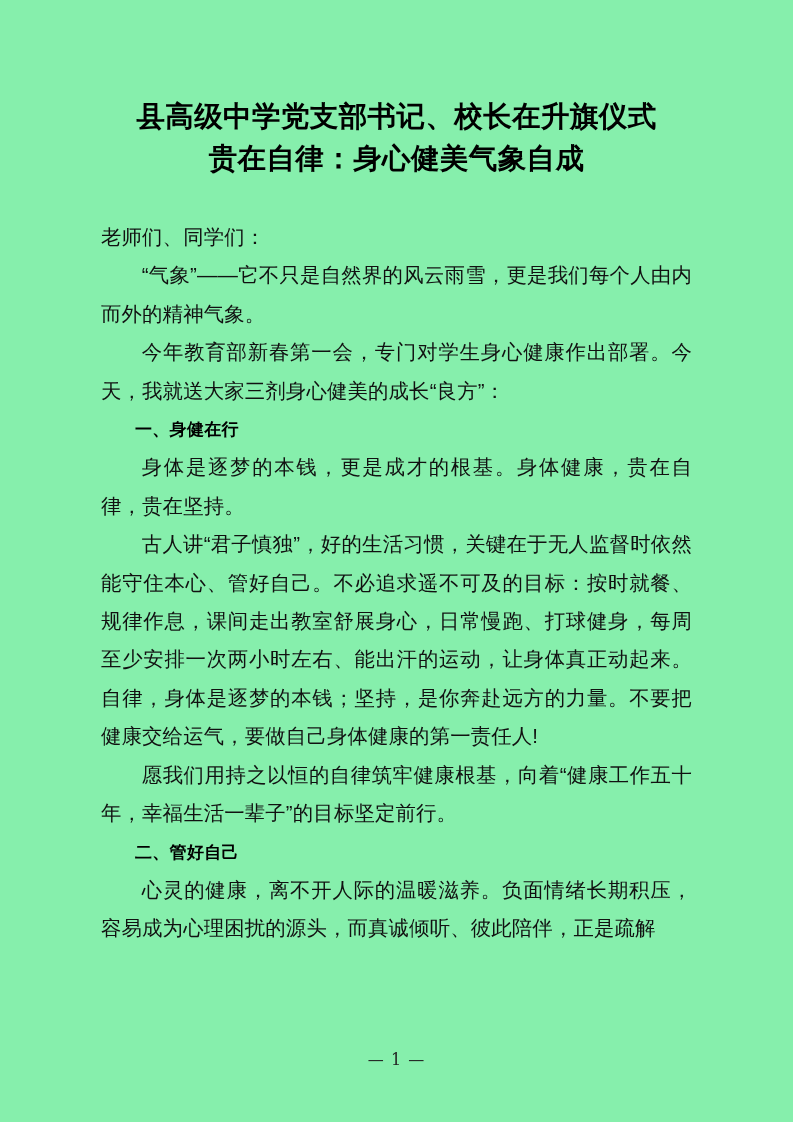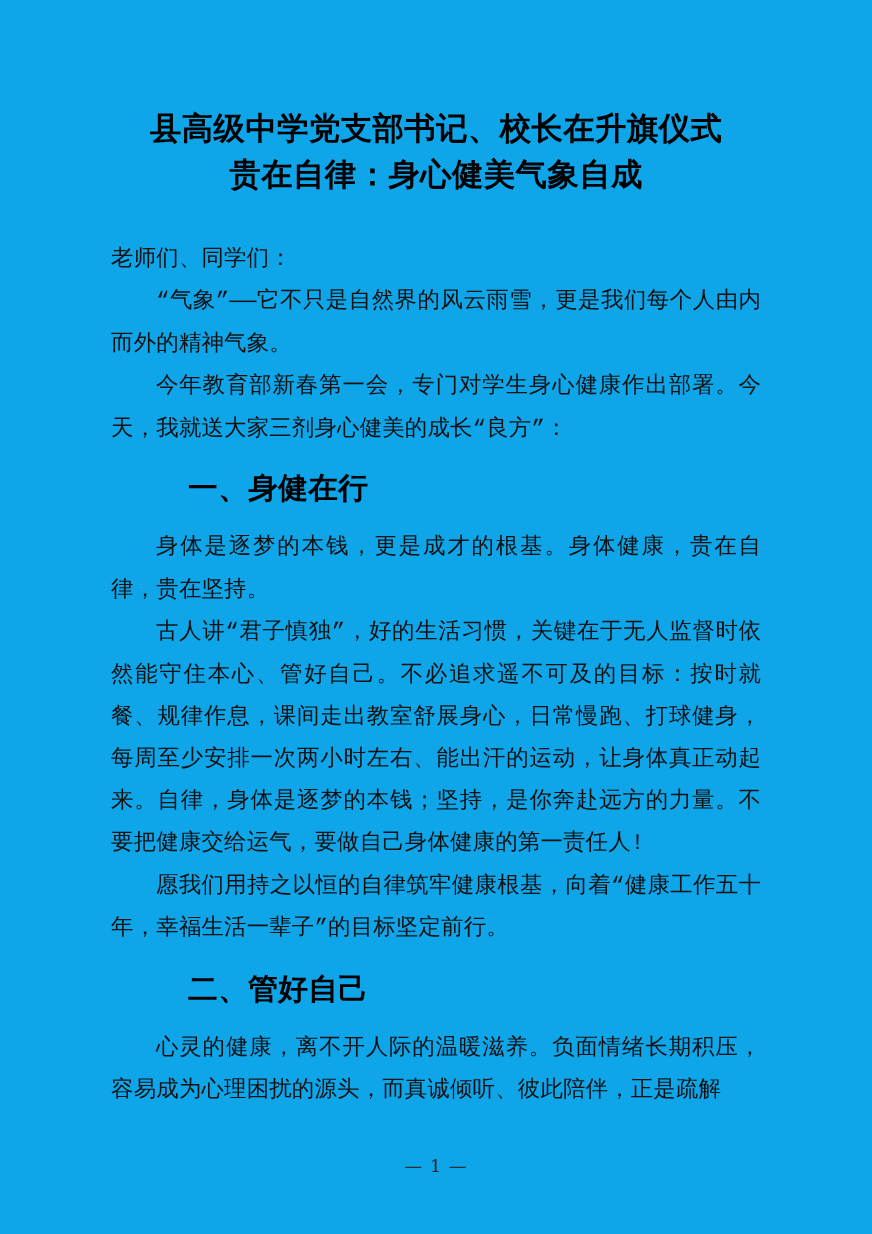--- a/index.html
+++ b/index.html
@@ -15,21 +15,21 @@
     font-family: "Liberation Serif", "DejaVu Serif", serif;
     color: #000000;
   }
 
   .page {
     position: absolute;
     left: 0;
     top: 0;
     width: 793px;
     height: 1122px;
-    background: #0ea5e9;
+    background: #86efac;
     box-sizing: border-box;
   }
 
   .doc-body {
     position: absolute;
     left: 101px;
     top: 96px;
     width: 591px;
   }
 
@@ -48,44 +48,44 @@
   .title-line {
     display: block;
     white-space: nowrap;
   }
 
   .body-block {
     margin-top: 38px;
   }
 
   p.para {
-    font-family: Liberation Mono, monospace;
+    font-family: Liberation Sans, sans-serif;
     font-size: 20.4px;
     line-height: 38.4px;
     color: #111111;
     margin: 0;
     text-align: justify;
     text-justify: inter-ideograph;
     letter-spacing: 0.15px;
   }
 
   p.indent {
     text-indent: 2em;
   }
 
   p.noindent {
     text-indent: 0;
   }
 
   p.heading {
     font-family: "DejaVu Serif", "Liberation Serif", serif;
     font-weight: 700;
-    font-size: 27px;
+    font-size: 17px;
     line-height: 38.4px;
-    margin: 16px;
+    margin: 0;
     text-indent: 2em;
     letter-spacing: 0.3px;
     color: #000000;
   }
 
   .footer {
     position: absolute;
     left: 0;
     bottom: 52px;
     width: 793px;

